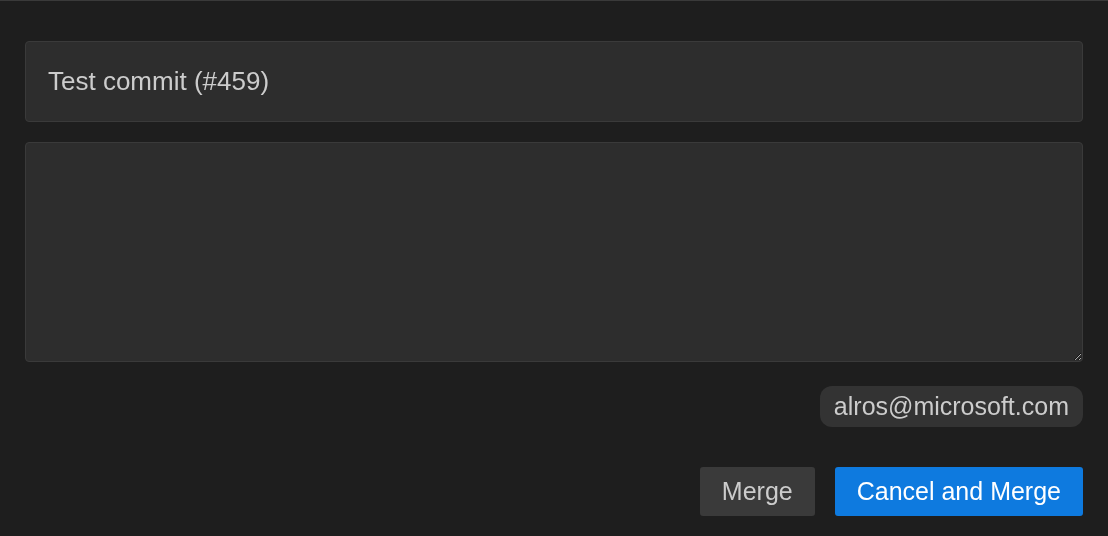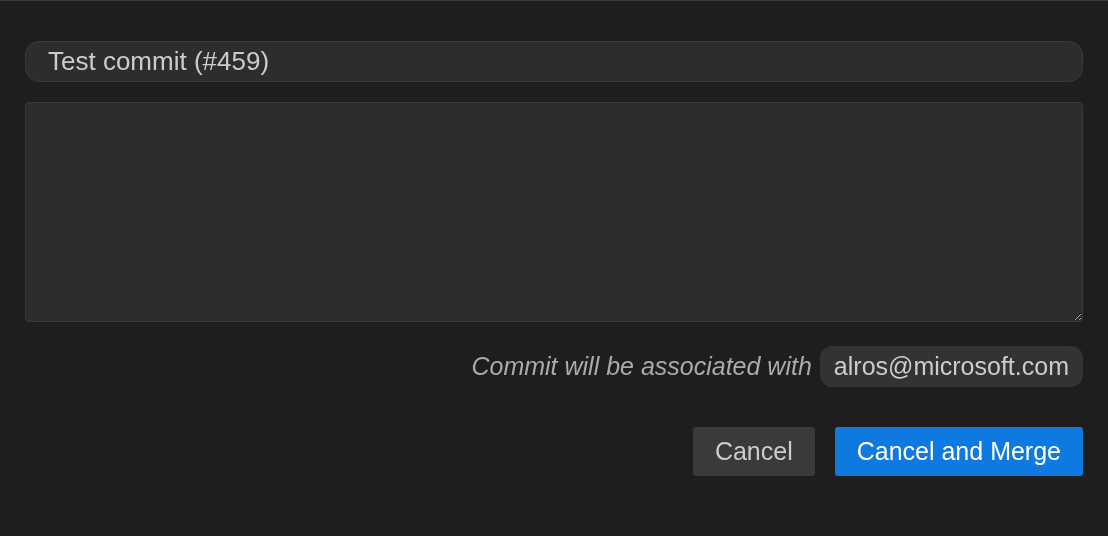--- a/index.html
+++ b/index.html
@@ -19,25 +19,25 @@
     .container {
       padding: 40px 25px 20px 25px;
       display: flex;
       flex-direction: column;
       gap: 20px;
     }
     .commit-title-input {
       width: 100%;
       background-color: #2d2d2d;
       border: 1px solid #3a3a3a;
-      border-radius: 14px;
+      border-radius: 4px;
       color: #cccccc;
       font-size: 26px;
       font-weight: 400;
-      padding: 4px 22px;
+      padding: 24px 22px;
       font-family: inherit;
       outline: none;
     }
     .commit-description-input {
       width: 100%;
       height: 220px;
       background-color: #2d2d2d;
       border: 1px solid #3a3a3a;
       border-radius: 4px;
       color: #cccccc;
@@ -94,22 +94,21 @@
 </head>
 <body>
 
 <div class="container">
 
   <input type="text" class="commit-title-input" value="Test commit (#459)" style="">
 
   <textarea class="commit-description-input" style=""></textarea>
 
   <div class="association-row">
-    <span class="association-label">Commit will be associated with</span>
     <span class="email-select">alros@microsoft.com</span>
   </div>
 
   <div class="button-row">
-    <button class="btn btn-cancel">Cancel</button>
+    <button class="btn btn-cancel">Merge</button>
     <button class="btn btn-primary">Cancel and Merge</button>
   </div>
 
 </div>
 
 </body></html>

